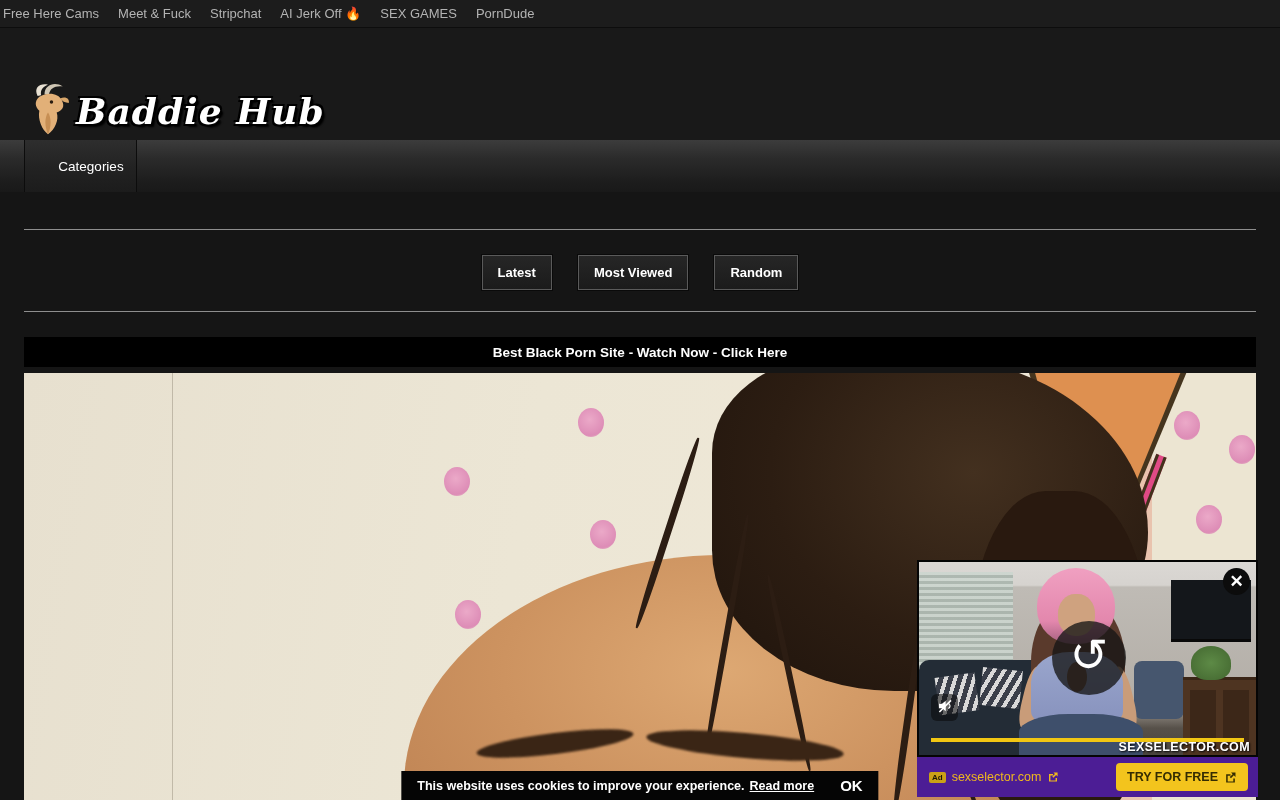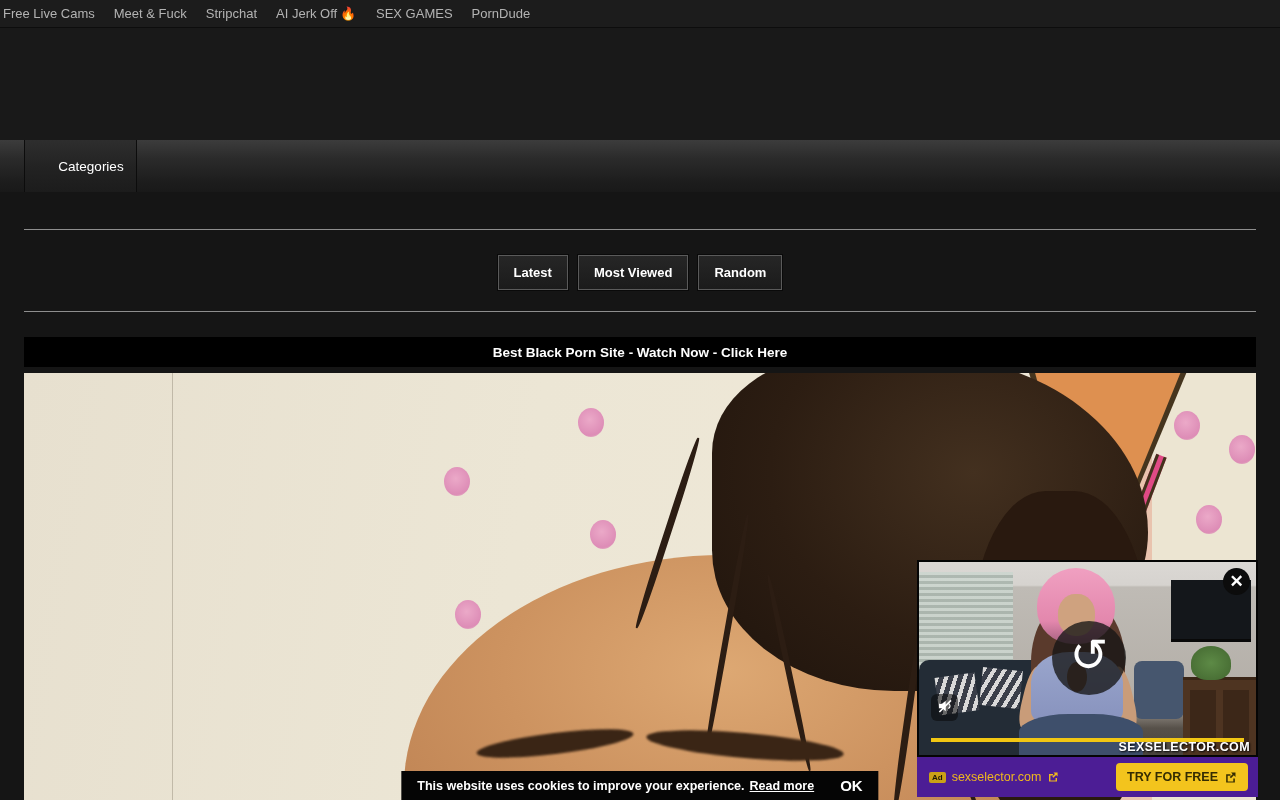--- a/index.html
+++ b/index.html
@@ -32,21 +32,21 @@
   .cat-tab { position:absolute; left:24px; top:0; width:113px; height:52px;
              background:linear-gradient(180deg,#2e2e2e,#222 55%,#1c1c1c);
              border-left:1px solid #0c0c0c; border-right:1px solid #0c0c0c;
              display:flex; align-items:center; padding-left:21px; cursor:pointer;justify-content:center; }
   .cat-tab span { color:#fff; font-size:13.5px; }
 
   .rule { position:absolute; left:24px; width:1232px; height:1px; background:#8e8e8e; }
   .rule1 { top:229px; } .rule2 { top:311px; }
 
   
-  .filters { position:absolute; top:255px; left:0; right:0; display:flex; justify-content:center; gap:10px; }
+  .filters { position:absolute; top:255px; left:0; right:0; display:flex; justify-content:center; gap:26px; }
   .fbtn { background:linear-gradient(180deg,#262626,#1b1b1b); border:1px solid #5a5a5a;
           outline:1px solid #0a0a0a; color:#fff; font-weight:bold; font-size:13px;
           padding:9px 15px; cursor:pointer; font-family:"Liberation Sans", sans-serif; }
 
   
   .banner { position:absolute; top:337px; left:24px; width:1232px; height:30px; background:#000;
             display:flex; align-items:center; justify-content:center; cursor:pointer; }
   .banner span { color:#fff; font-weight:bold; font-size:13.5px; }
 
   
@@ -158,29 +158,42 @@
             background:#050505; display:flex; align-items:center; padding:9px 16px; white-space:nowrap; }
   .cookie .msg { color:#fff; font-size:12.5px; font-weight:bold; }
   .cookie .rm { color:#fff; font-size:12.5px; font-weight:bold; text-decoration:underline; margin-left:5px; cursor:pointer; }
   .cookie .ok { color:#fff; font-size:15px; font-weight:bold; margin-left:26px; background:none; border:none;
                 cursor:pointer; font-family:"Liberation Sans", sans-serif; }
 </style>
 </head>
 <body>
 
 <div class="topbar">
-  <a>Free Live Cams</a>
+  <a>Free Here Cams</a>
   <a>Meet &amp; Fuck</a>
   <a>Stripchat</a>
   <a>AI Jerk Off 🔥</a>
   <a>SEX GAMES</a>
   <a>PornDude</a>
 </div>
 
 <div class="header">
+  <div class="logo">
+    <span>
+      <svg width="52" height="58" viewBox="0 0 60 64">
+        <path d="M18 17 C13 7 21 2 30 4 C24 6 21 10 22 16 Z" fill="#e8e1d3"></path>
+        <path d="M26 15 C26 4 38 0 47 6 C38 5 32 8 31 16 Z" fill="#cfc6b4"></path>
+        <path d="M20 18 C30 12 42 14 46 22 C50 30 46 34 40 36 C43 44 38 56 30 61 C23 56 18 44 20 34 C15 30 14 23 20 18 Z" fill="#e2b078"></path>
+        <path d="M30 61 C26 52 26 42 30 36 C34 42 34 52 30 61 Z" fill="#c78f54"></path>
+        <path d="M44 20 C50 17 55 20 54 25 C50 25 46 23 44 20 Z" fill="#d9a76b"></path>
+        <circle cx="34" cy="24" r="2" fill="#2a1c10"></circle>
+      </svg>
+    </span>
+    <span class="logo-text">Baddie Hub</span>
+  </div>
 </div>
 
 <div class="navstrip">
   <div class="cat-tab">
     <span>Categories</span>
   </div>
 </div>
 
 <div class="rule rule1"></div>
 

